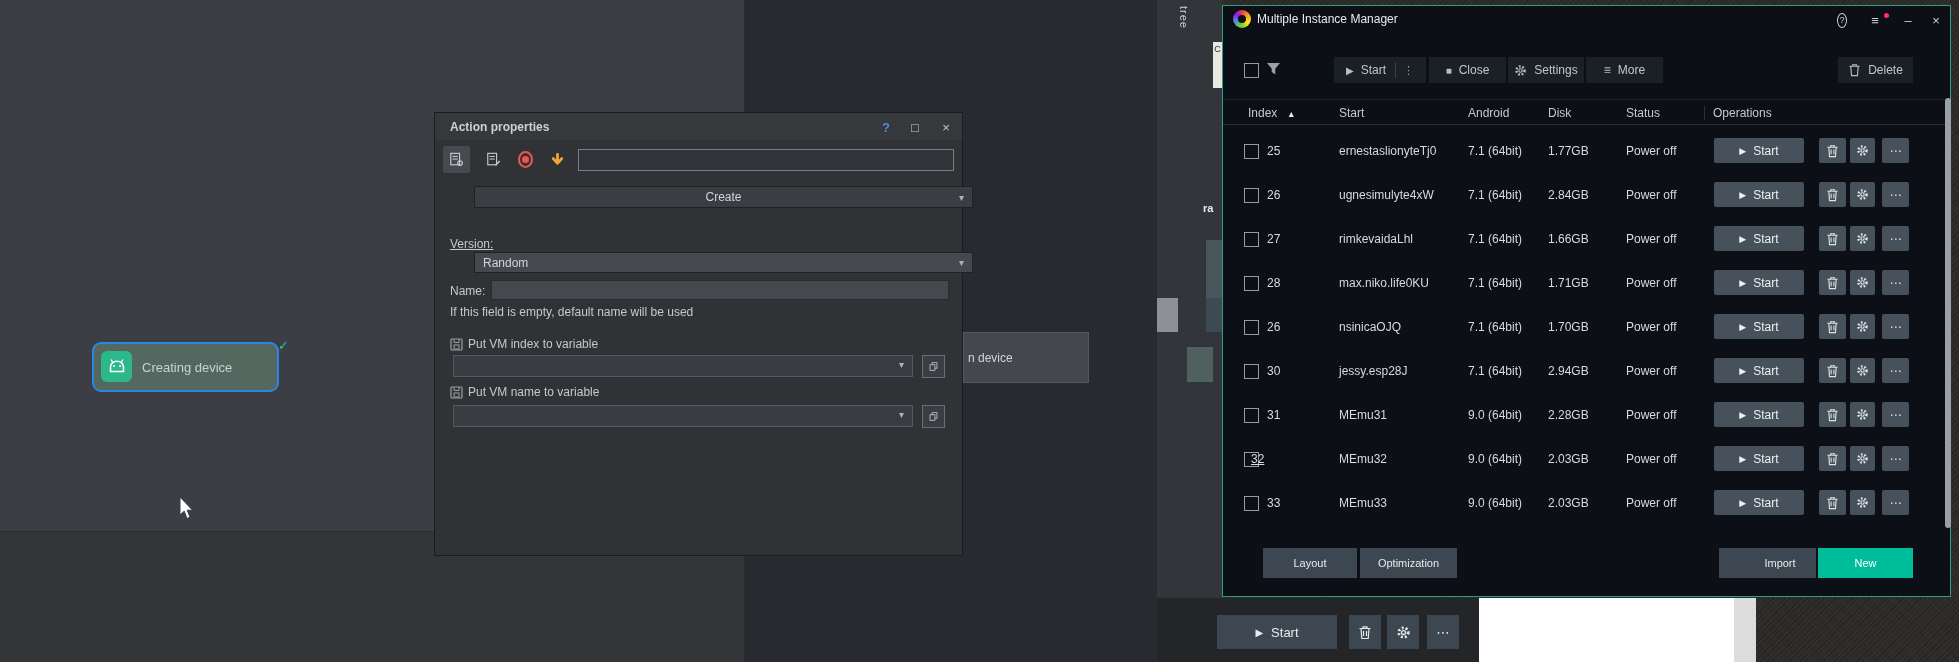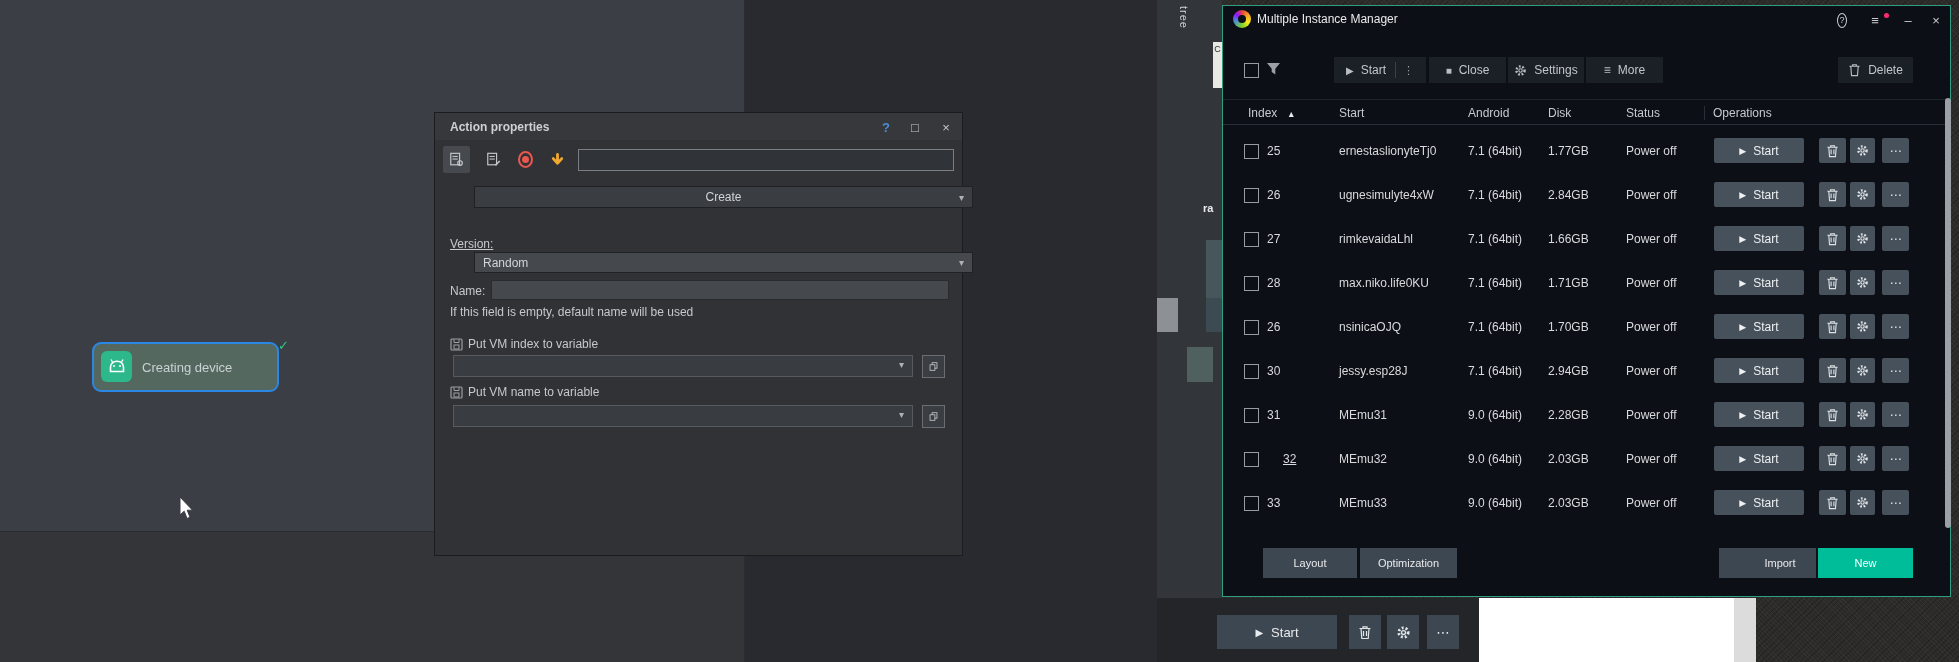--- a/index.html
+++ b/index.html
@@ -104,20 +104,21 @@
   <div class="abs panel-bl"></div>
   <div class="abs panel-r"></div>
   <div class="abs sidebar-strip"></div>
   <div class="abs tree-tab">tree</div>
   <div class="abs frag-white">C</div>
   <div class="abs frag-text">ra</div>
   <div class="abs frag-a"></div>
   <div class="abs frag-b"></div>
   <div class="abs frag-c"></div>
   <div class="abs frag-thumb"></div>
+  <div class="abs partial-box">n device</div>
 
   <div class="abs node">
     <div class="node-icon">
       <svg width="20" height="18" viewBox="0 0 20 18">
         <path d="M3.5 9a6.5 5.8 0 0 1 13 0 v4.5 h-13 z" fill="none" stroke="#fff" stroke-width="1.6"></path>
         <line x1="5.5" y1="4" x2="4" y2="1.5" stroke="#fff" stroke-width="1.4"></line>
         <line x1="14.5" y1="4" x2="16" y2="1.5" stroke="#fff" stroke-width="1.4"></line>
         <circle cx="7" cy="8" r="1" fill="#fff"></circle>
           <circle cx="13" cy="8" r="1" fill="#fff"></circle>
       </svg>
@@ -477,21 +478,21 @@
               <circle cx="8" cy="8" r="5" fill="none" stroke="#dfe2e5" stroke-width="3" stroke-dasharray="2.1 2.1"></circle>
               <circle cx="8" cy="8" r="2.1" fill="none" stroke="#dfe2e5" stroke-width="1.4"></circle>
             </svg>
     </button>
     <button class="row-ico" style="left:659px;width:27px;">
       <span>⋯</span>
     </button>
   </div>
         <div class="mi-row" style="top: 308px;">
     <span class="mim-cb" style="left:21px;top:15px;"></span>
-    <span class="cell" style="left:60px;text-decoration:underline;">32</span>
+    <span class="cell" style="left:28px;text-decoration:underline;">32</span>
     <span class="cell" style="left:116px;">MEmu32</span>
     <span class="cell" style="left:245px;">9.0 (64bit)</span>
     <span class="cell" style="left:325px;">2.03GB</span>
     <span class="cell" style="left:403px;">Power off</span>
     <button class="row-start">
       <span class="gl">▶</span>
       <span>Start</span>
     </button>
     <button class="row-ico" style="left:596px;width:27px;">
       <svg width="13" height="14" viewBox="0 0 14 15">

